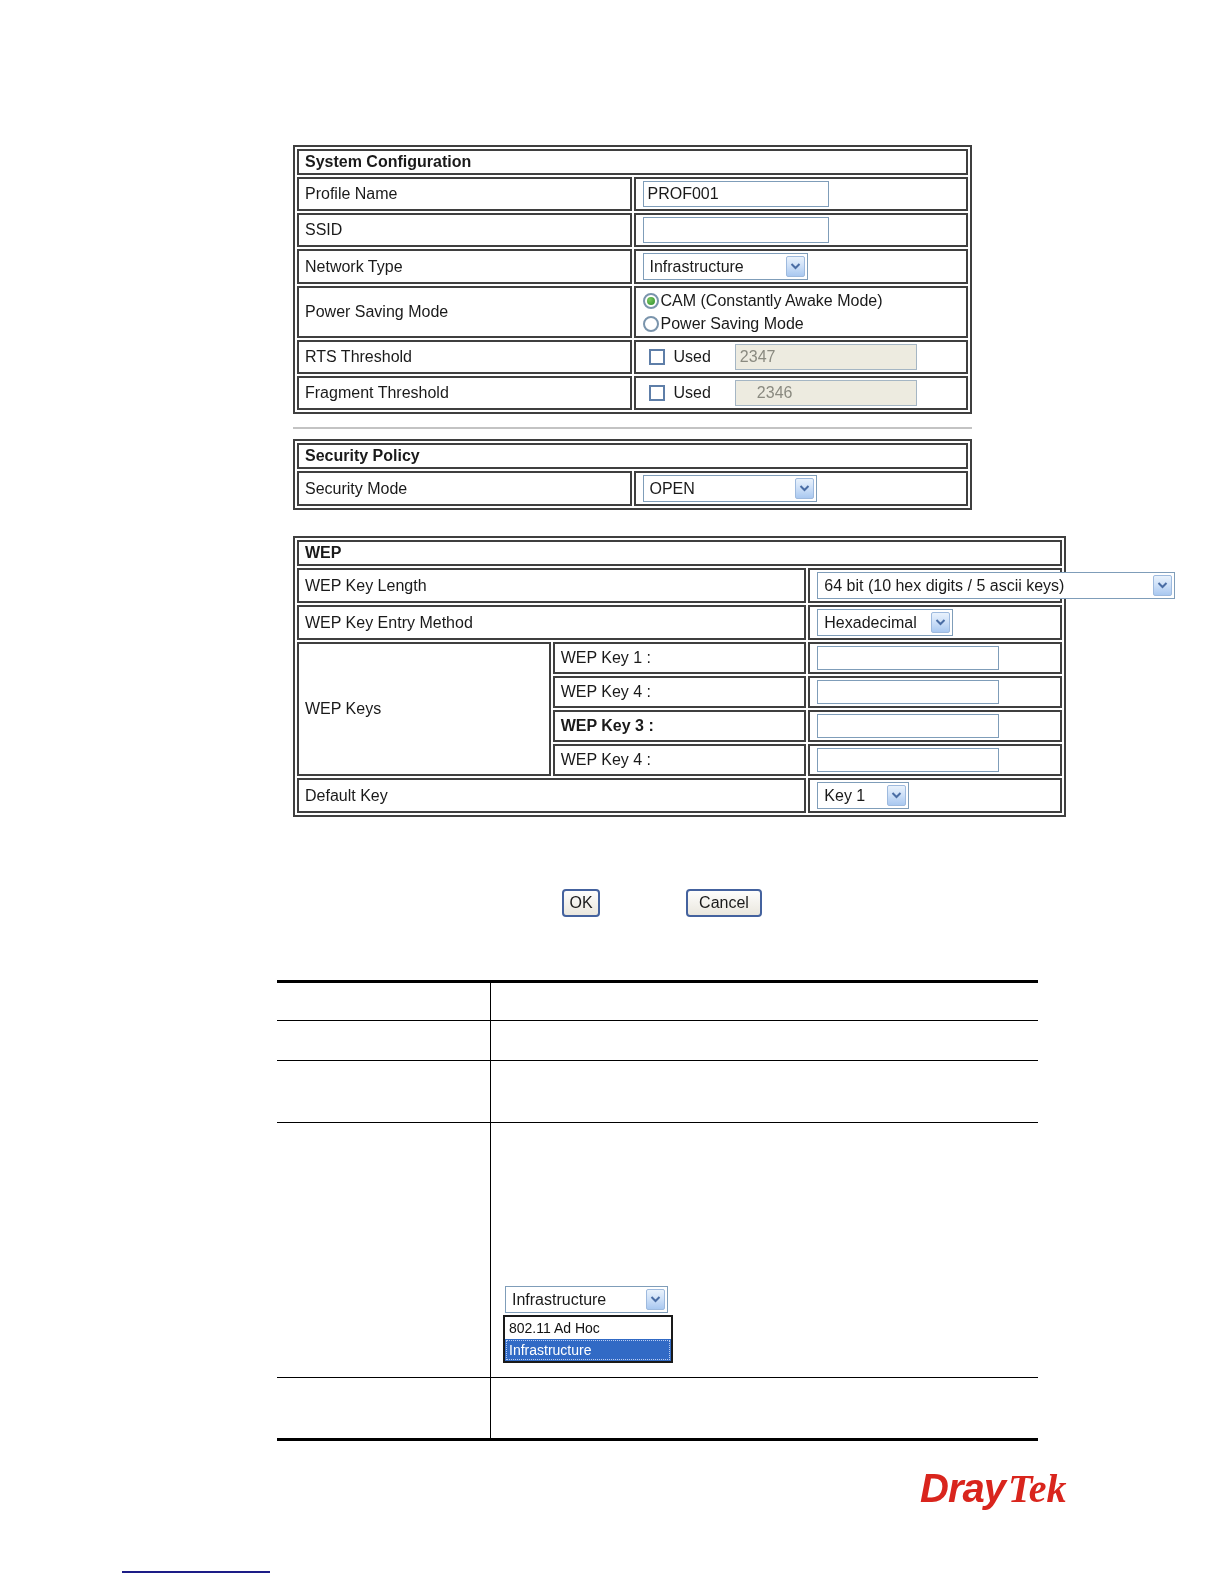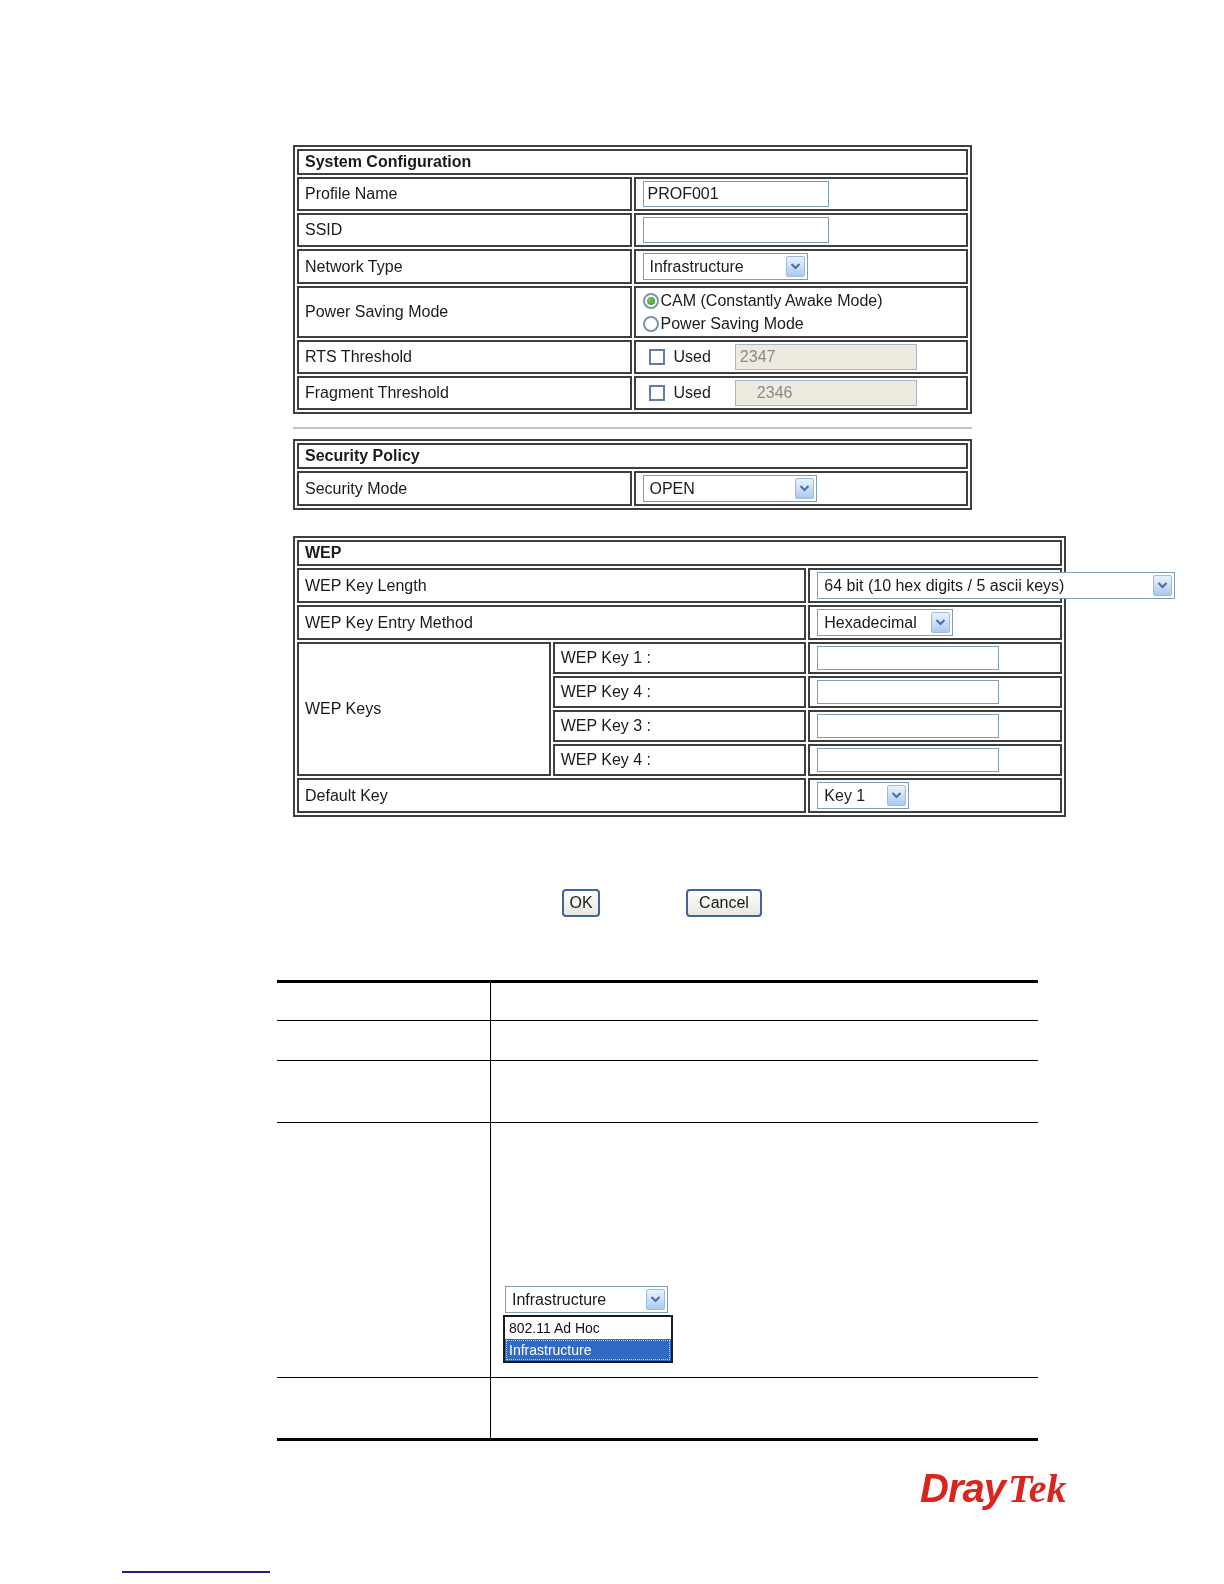--- a/index.html
+++ b/index.html
@@ -202,21 +202,21 @@
         <input class="field" style="width: 182px; height: 24px;" type="text" value="">
       </td>
     </tr>
     <tr>
       <td class="lbl" style="height:30px;">WEP Key 4 :</td>
       <td class="val">
         <input class="field" style="width: 182px; height: 24px;" type="text" value="">
       </td>
     </tr>
     <tr>
-      <td class="lbl" style="height:30px;">WEP Key 3 :</td>
+      <td class="lbl" style="height:30px;font-weight:bold;">WEP Key 3 :</td>
       <td class="val">
         <input class="field" style="width: 182px; height: 24px;" type="text" value="">
       </td>
     </tr>
     <tr>
       <td class="lbl" style="height:30px;">WEP Key 4 :</td>
       <td class="val">
         <input class="field" style="width: 182px; height: 24px;" type="text" value="">
       </td>
     </tr>

